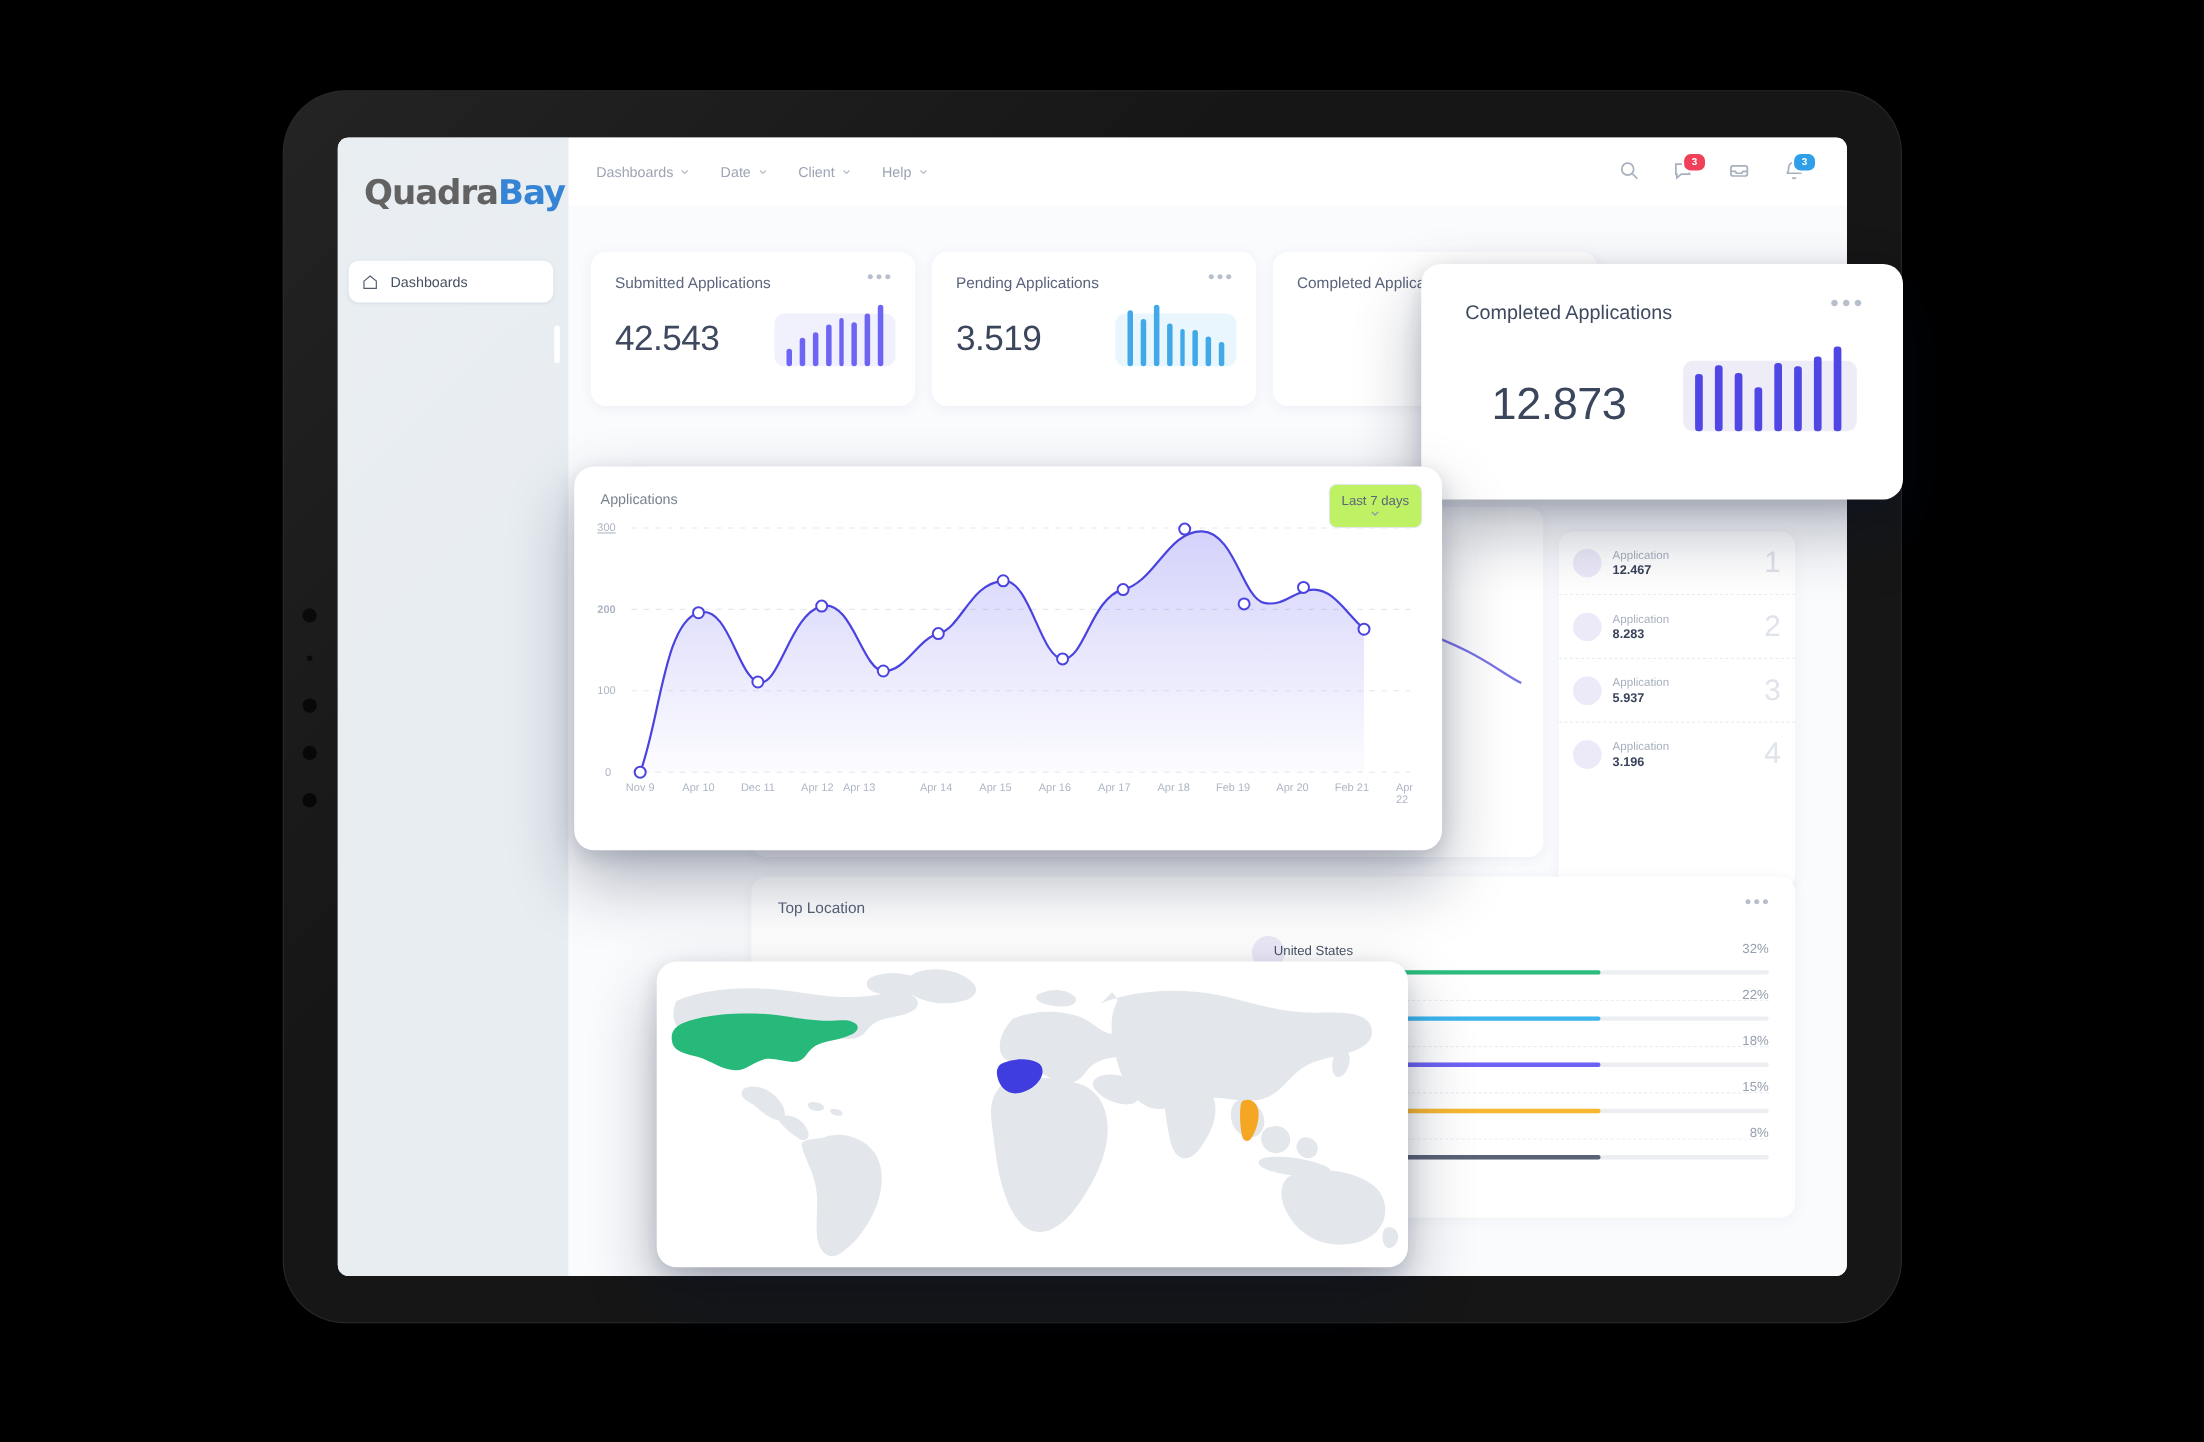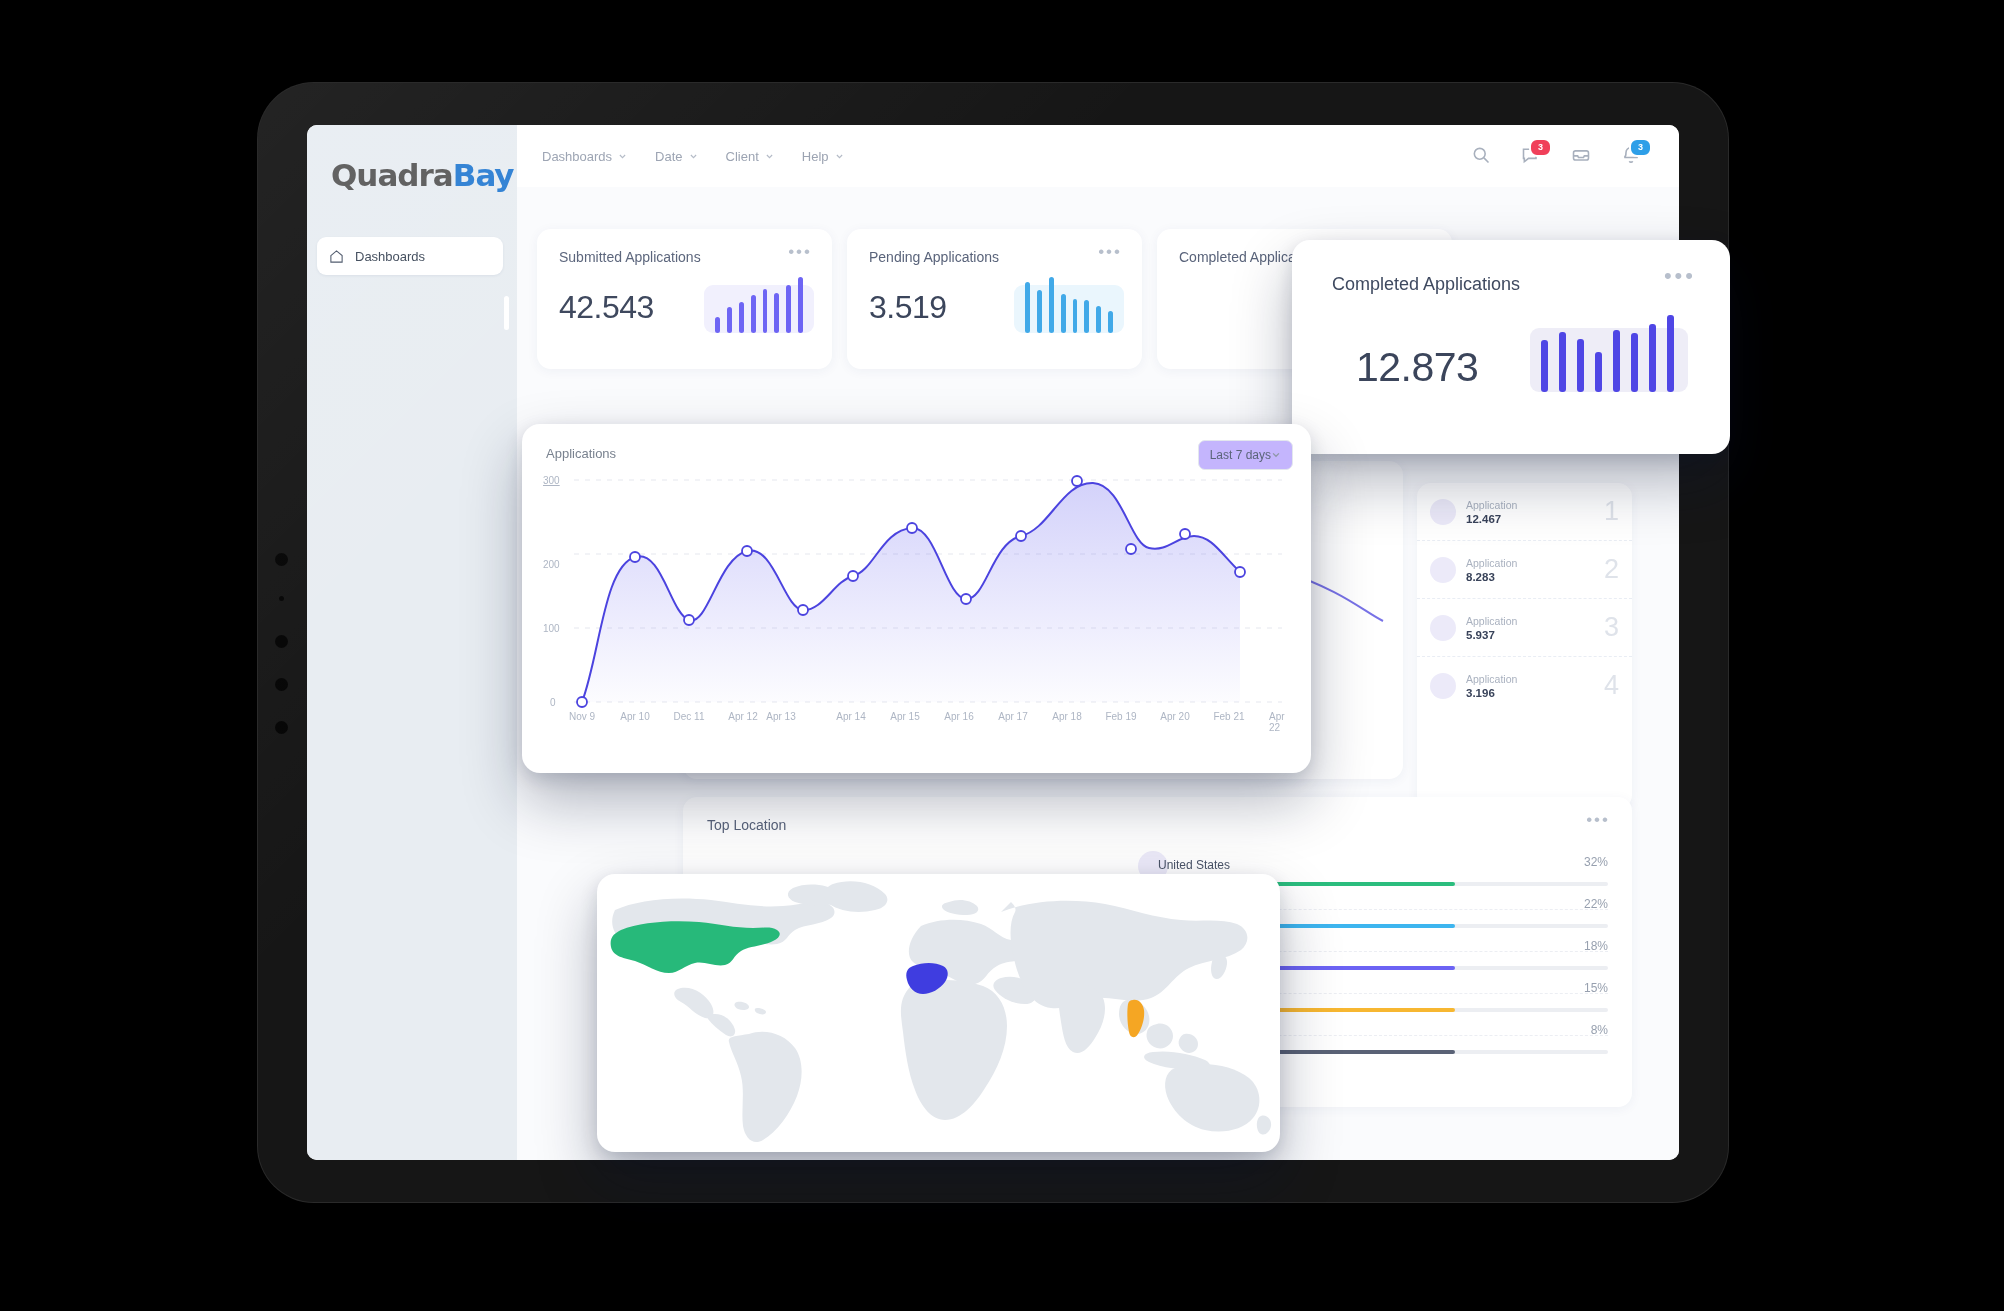--- a/index.html
+++ b/index.html
@@ -45,21 +45,21 @@
   .card{position:absolute;background:#fff;border-radius:14px;box-shadow:0 2px 12px rgba(40,60,110,.055);}
   .card-title{font-size:14px;color:#59637a;}
   .dots{color:#b7bfcc;font-size:17px;letter-spacing:2px;line-height:10px;}
   .kpi-val{font-size:32px;color:#3b455b;font-weight:400;letter-spacing:-.5px;}
   .spark{border-radius:9px;display:flex;align-items:flex-end;gap:7px;padding:0 11px;box-sizing:border-box;}
   .spark i{width:5px;border-radius:3px;display:block;}
 
   
   .chart-card{left:166px;top:274px;width:720px;height:318px;}
   .sel{position:absolute;right:18px;top:16px;border:1px solid #e3e7ee;border-radius:7px;
-    font-size:12px;color:#5b6579;padding:7px 11px;display:flex;align-items:center;gap:0;background:#c4b5fd;}
+    font-size:12px;color:#5b6579;padding:7px 11px;display:flex;align-items:center;gap:0;background:#bef264;flex-direction:column;}
   .ylab{position:absolute;font-size:10px;color:#aeb6c4;}
   .xlab{position:absolute;font-size:10px;color:#aeb6c4;transform:translateX(-50%);}
 
   
   .rank-card{left:900px;top:296px;width:215px;height:326px;}
   .rank-row{display:flex;align-items:center;gap:10px;height:57px;border-bottom:1px dashed #e9edf4;padding:0 13px;}
   .rank-row:last-child{border-bottom:none;}
   .av{width:26px;height:26px;border-radius:50%;background:#eceaf9;flex:0 0 26px;}
   .rk-t{font-size:10.5px;color:#a9b1bf;line-height:14px;}
   .rk-v{font-size:11.5px;color:#39435a;font-weight:700;line-height:14px;}
@@ -330,21 +330,21 @@
   <div class="float fl-chart">
     <div style="position:absolute;left:24px;top:22px;font-size:13px;color:#79828f;">Applications</div>
     <div class="sel">
       <span>Last 7 days</span>
       <svg width="10" height="10" viewBox="0 0 24 24" fill="none" stroke="#8e97a6" stroke-width="3">
           <path d="M5 8l7 7 7-7"></path>
         </svg>
     </div>
 
     <div class="ylab" style="left:21px;top:51px;text-decoration:underline;">300</div>
-    <div class="ylab" style="left:21px;top:135px;">200</div>
+    <div class="ylab" style="left:21px;top:125px;font-weight:bold;">200</div>
     <div class="ylab" style="left:21px;top:199px;">100</div>
     <div class="ylab" style="left:28px;top:273px;">0</div>
 
     <svg style="position:absolute;left:0;top:0;" width="789" height="310" viewBox="0 0 789 310">
       <defs>
         <linearGradient id="ag" x1="0" y1="0" x2="0" y2="1">
           <stop offset="0%" stop-color="#6f6af0" stop-opacity=".30"></stop>
           <stop offset="100%" stop-color="#6f6af0" stop-opacity=".02"></stop>
         </linearGradient>
       </defs>

